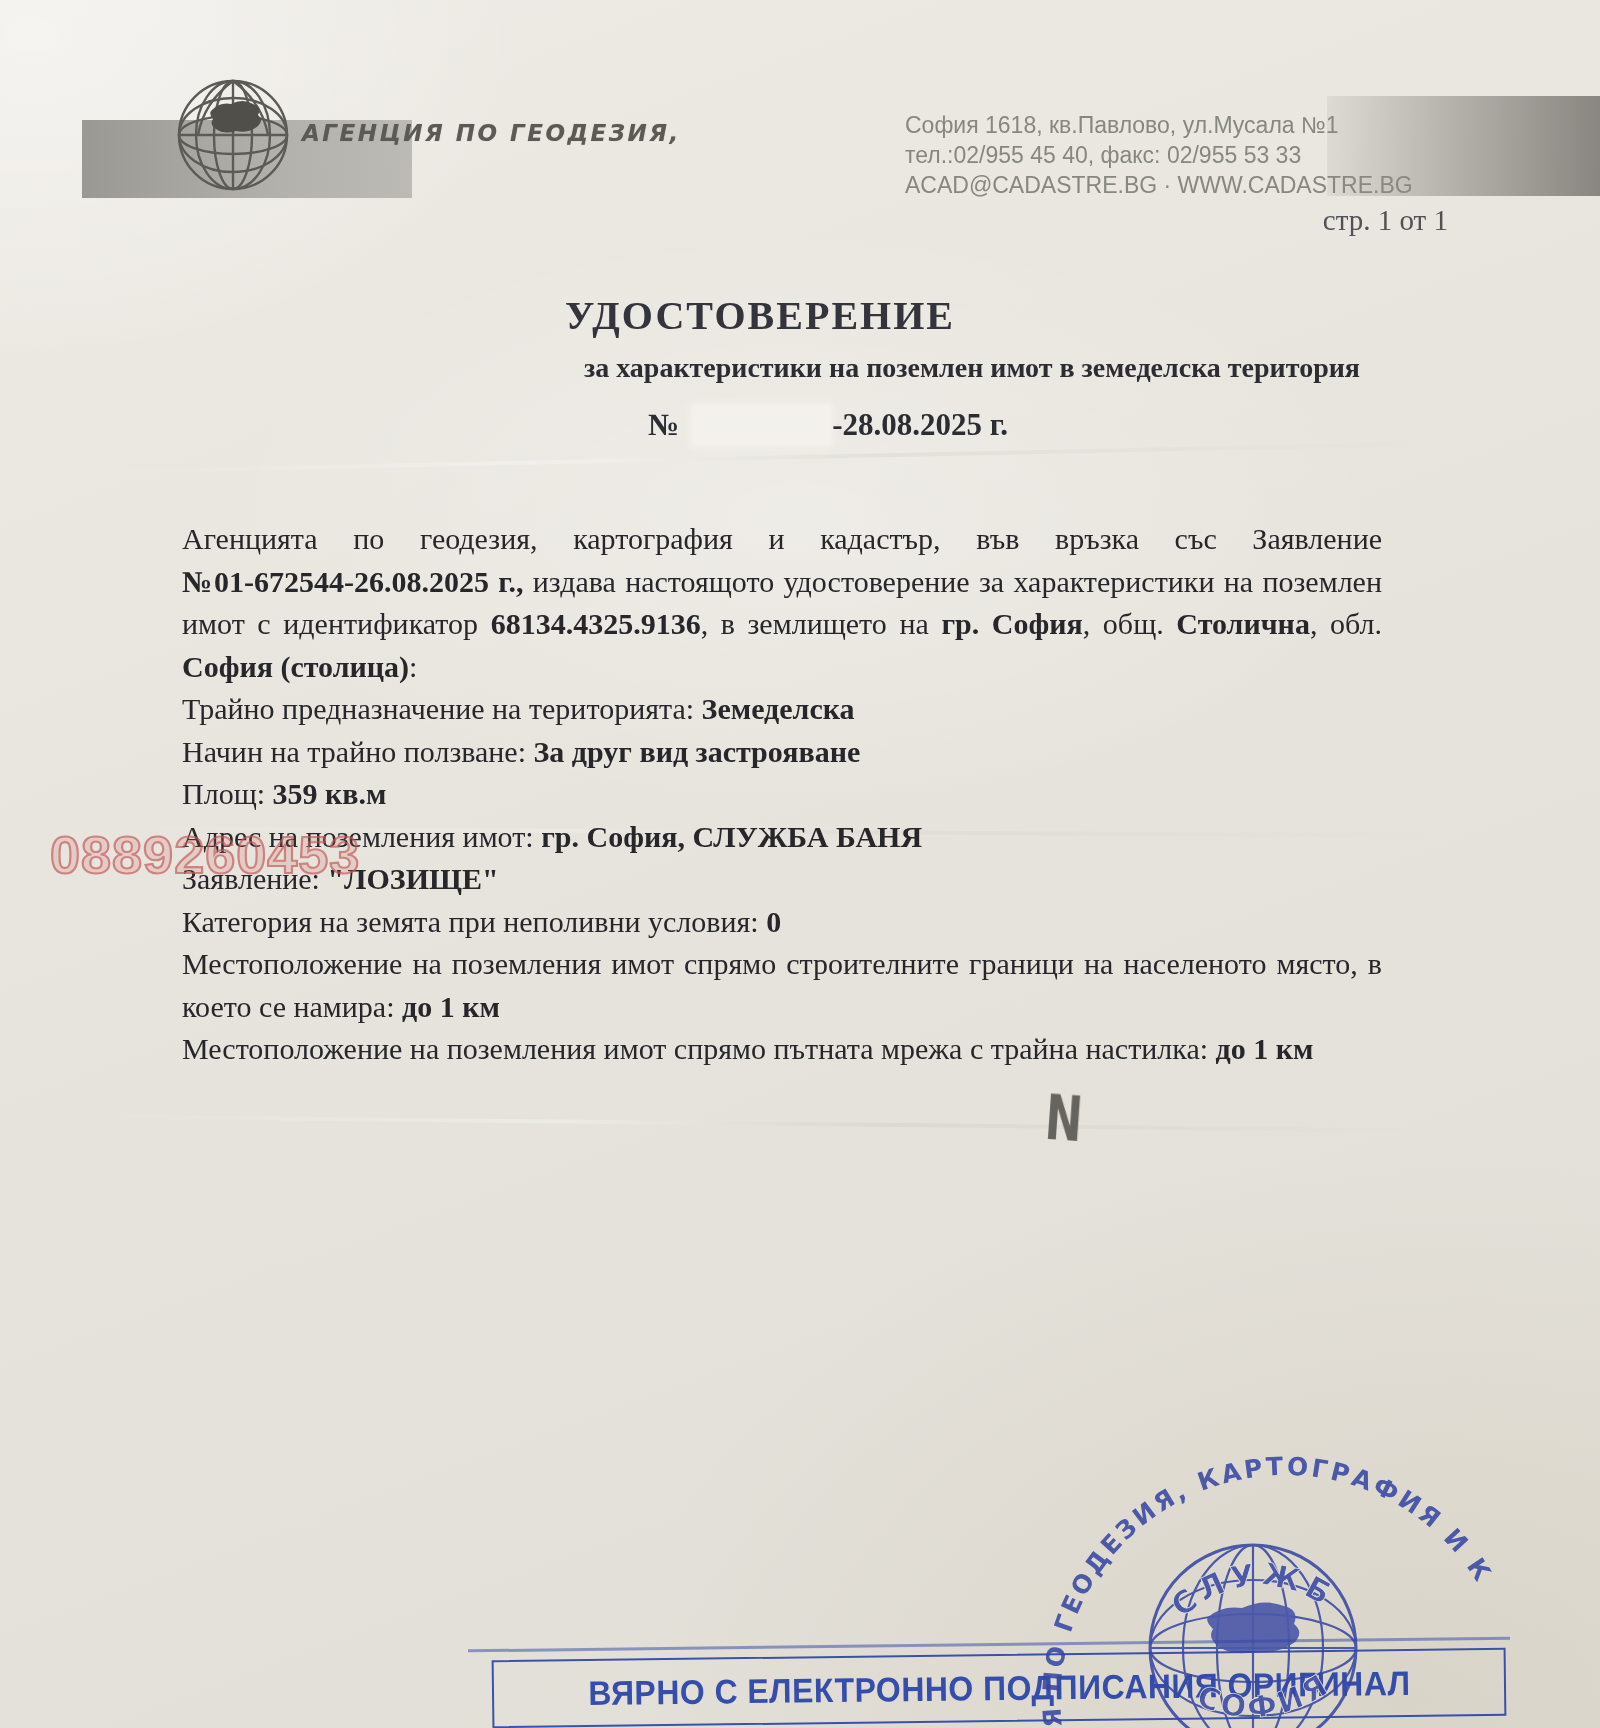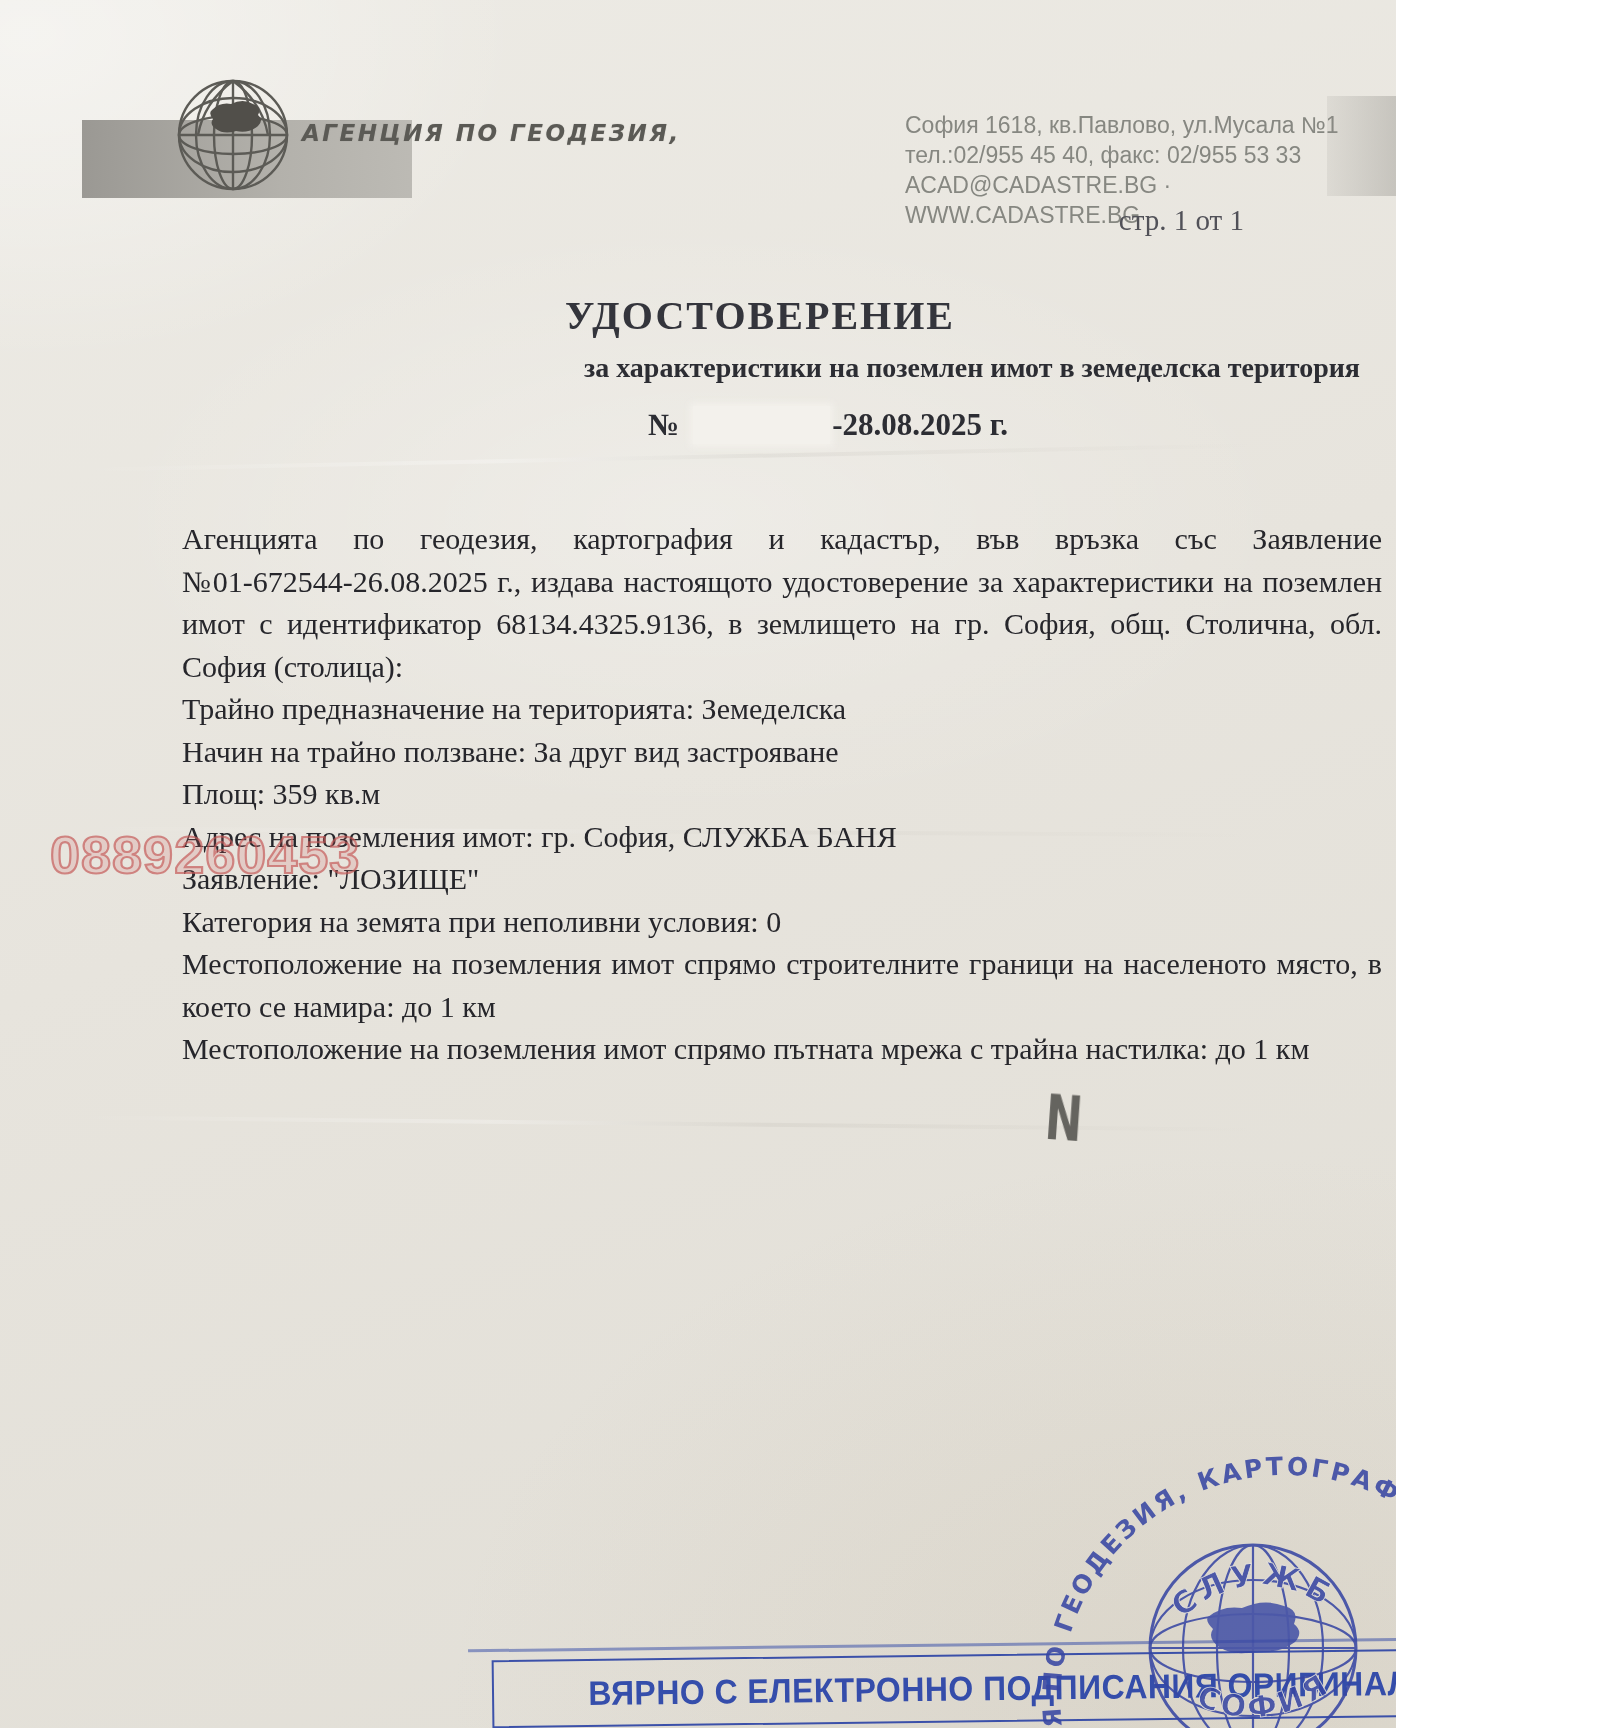--- a/index.html
+++ b/index.html
@@ -1,17 +1,17 @@
 <!DOCTYPE html>
 <html><head>
 <meta charset="utf-8">
 <style>
   html,body{margin:0;padding:0;}
   .page{
-    position:relative;width:1396px;height:1728px;overflow:hidden;
+    position:relative;width:1600px;height:1728px;overflow:hidden;
     background:
       radial-gradient(1300px 900px at 88% 98%, rgba(186,172,146,0.20), transparent 60%),
       radial-gradient(900px 600px at 2% 2%, rgba(255,255,255,0.45), transparent 55%),
       radial-gradient(1000px 500px at 50% 30%, rgba(255,255,255,0.25), transparent 60%),
       linear-gradient(160deg,#edebe5 0%,#e7e4dd 45%,#e1ded6 100%);
     font-family:"Liberation Serif", serif;
   }
   .crease{position:absolute;left:0;width:100%;height:4px;opacity:.45;pointer-events:none;
     background:linear-gradient(90deg, transparent 5%, rgba(255,255,255,.6) 35%, rgba(150,145,135,.25) 55%, transparent 90%);}
   .crease.c1{top:455px;transform:rotate(-1.2deg);}
@@ -41,21 +41,21 @@
     justify-content:center;align-items:center;margin-left:68px;
     font-size:31px;font-weight:bold;color:#2c2d33;}
   .redaction{display:inline-block;width:137px;height:38px;margin:0 2px 0 14px;
     background:#f3f1ec;box-shadow:0 0 7px 3px rgba(243,241,236,.95);}
 
   
   .doc-body{position:absolute;left:172px;top:518px;width:1200px;
     font-size:30px;line-height:42.5px;color:#26262b;margin-left:10px;}
   .doc-body .line{white-space:nowrap;}
   .doc-body .line.fill{white-space:normal;text-align:justify;text-align-last:justify;}
-  .doc-body .b{font-weight:normal;}
+  .doc-body .b{font-weight:bold;}
 
   
   .watermark{position:absolute;left:50px;top:824px;
     font-family:"Liberation Sans", sans-serif;font-weight:bold;font-size:54px;
     letter-spacing:1px;color:rgba(203,97,96,0.22);
     -webkit-text-stroke:2.2px rgba(196,87,86,0.8);
     transform:scaleY(.96);opacity:.85;}
 
   
   .pencil-mark{position:absolute;left:1038px;top:1082px;

